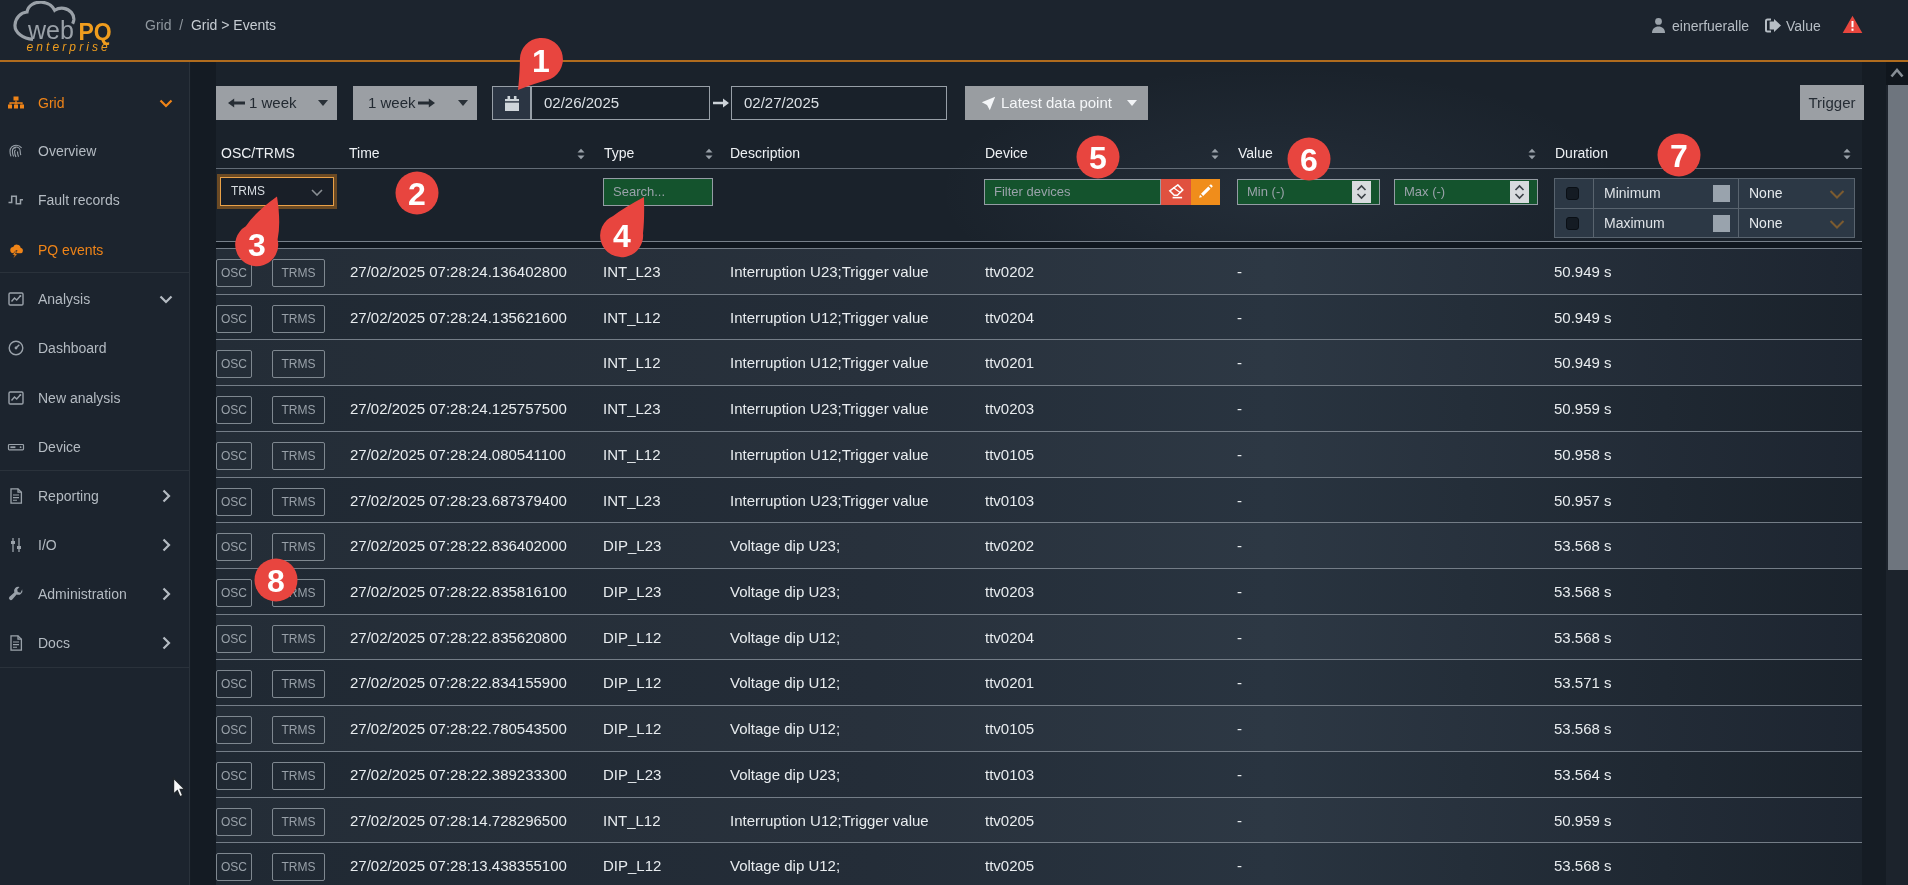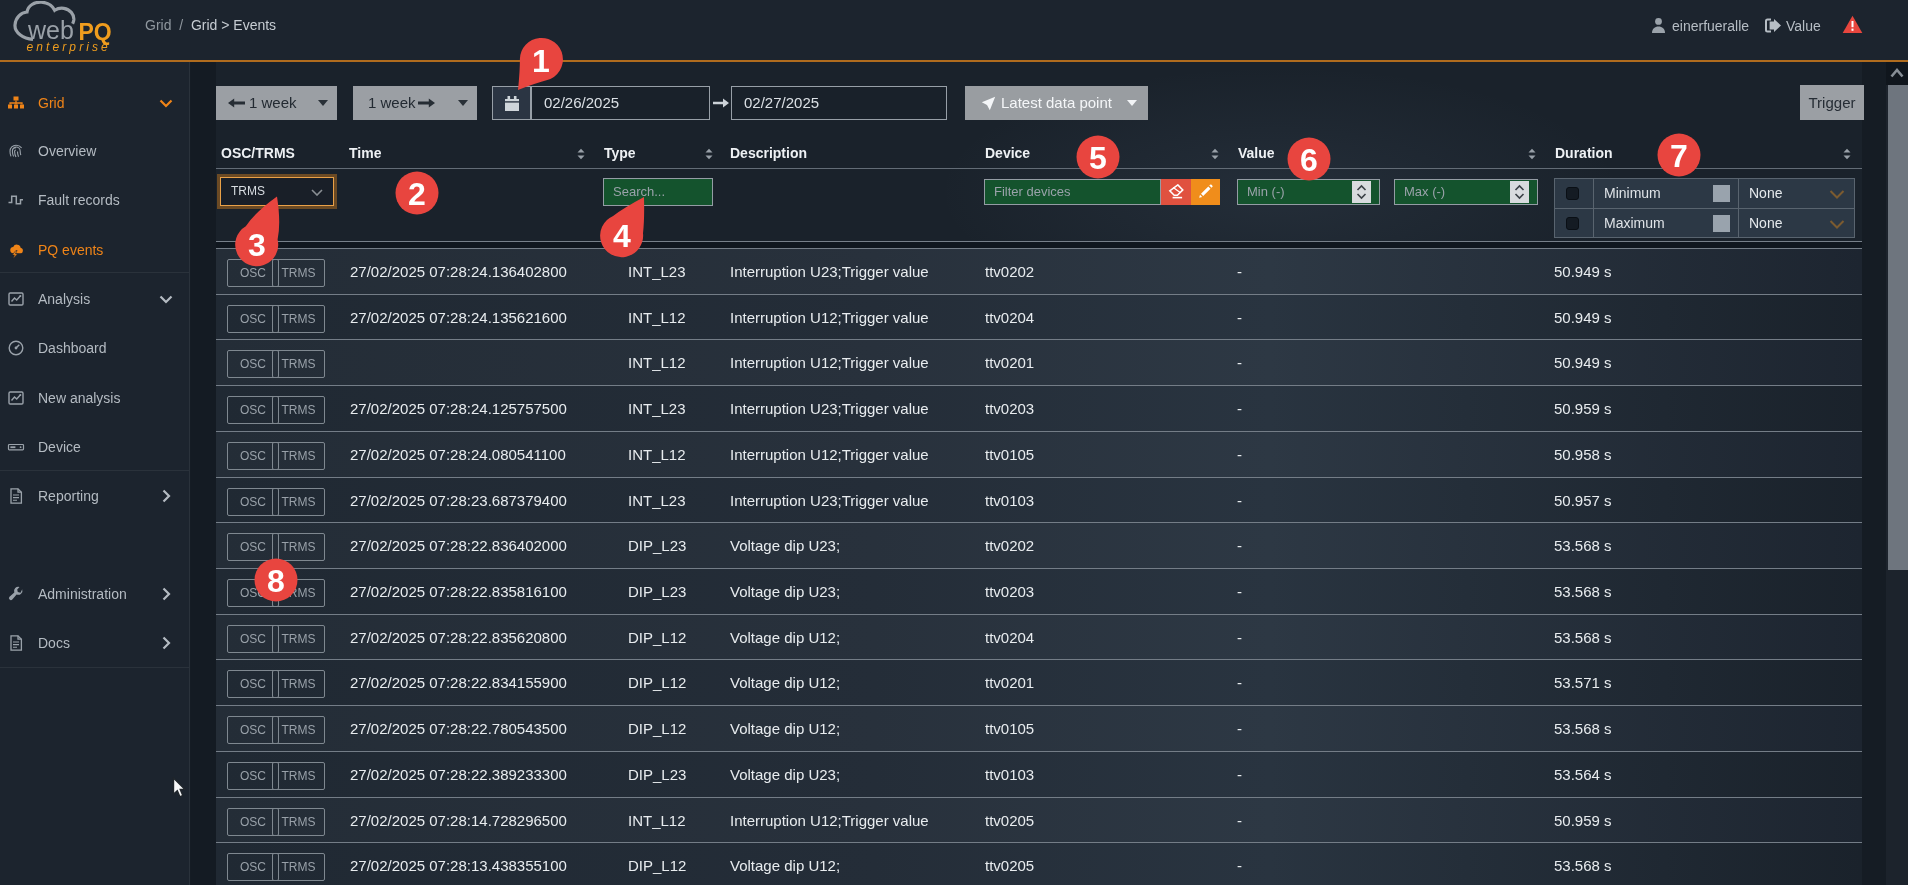--- a/index.html
+++ b/index.html
@@ -22,21 +22,21 @@
 
 .gbtn{position:absolute;top:86px;height:34px;background:#9b9fa4;color:#232a32;font-size:15px}
 .caret{position:absolute;width:0;height:0;border-left:5px solid transparent;border-right:5px solid transparent;border-top:6px solid #2a3138;top:14px}
 .caretw{border-top-color:#f2f4f6}
 #calbox{position:absolute;left:492px;top:86px;width:39px;height:34px;background:#2b3543;border:1px solid #979fa7}
 #date1{position:absolute;left:531px;top:86px;width:179px;height:34px;background:#19212a;border:1px solid #979fa7;color:#dbe0e5;font-size:15px;line-height:32px;padding-left:12px}
 #date2{position:absolute;left:731px;top:86px;width:216px;height:34px;background:#19212a;border:1px solid #979fa7;color:#dbe0e5;font-size:15px;line-height:32px;padding-left:12px}
 #arr{position:absolute;left:711px;top:86px;width:20px;height:34px;line-height:33px;color:#ccd2d8;font-size:17px;text-align:center}
 #export{position:absolute;left:1800px;top:85px;width:64px;height:35px;background:#9b9fa4;color:#262d35;font-size:15px;text-align:center;line-height:35px}
 
-.th{position:absolute;top:145px;font-size:14px;font-weight:bold;color:#eef1f4;z-index:5}
+.th{position:absolute;top:145px;font-size:14px;font-weight:normal;color:#eef1f4;z-index:5}
 .sort{position:absolute;top:146px}
 #headline1{position:absolute;left:216px;top:168px;width:1646px;height:1px;background:#636c76}
 #headline2{position:absolute;left:216px;top:241px;width:1646px;height:1px;background:#77808a}
 
 #trmsbox{position:absolute;left:217px;top:174px;width:120px;height:35px;background:#17130c;border:3px solid #6b4a24;z-index:6}
 #trmsin{position:absolute;left:0;top:0;width:114px;height:29px;border:1px solid #e9a148;background:#191f28;color:#d7dce1;font-size:12px;line-height:27px;padding-left:10px}
 .inp{position:absolute;background:#14532d;border:1px solid #949ca4;color:#9aa2aa;font-size:13px;z-index:5}
 #search{left:603px;top:178px;width:110px;height:28px;line-height:26px;padding-left:9px}
 #fdev{left:984px;top:179px;width:177px;height:26px;line-height:24px;padding-left:9px}
 #minb{left:1237px;top:179px;width:143px;height:26px;line-height:24px;padding-left:9px}
@@ -56,23 +56,23 @@
 .dfv2{position:absolute;left:183px;top:0;width:1px;height:29px;background:#59646f}
 .dflabel{position:absolute;left:49px;top:0;height:29px;line-height:29px;font-size:14px;color:#dfe3e7}
 .dfswatch{position:absolute;left:158px;top:6px;width:17px;height:17px;background:#99a3ad}
 .dfnone{position:absolute;left:194px;top:0;height:29px;line-height:29px;font-size:14px;color:#e6eaed}
 .dfchev{position:absolute;left:274px;top:11px}
 
 .row{position:absolute;left:216px;width:1646px;height:46px;line-height:46px;border-top:1px solid #747d87;z-index:2}
 .row.odd{background:linear-gradient(90deg,#242d37 0%,#28313c 40%,#2d3844 64%,#1d2530 100%)}
 .row.even{background:linear-gradient(90deg,#202933 0%,#242d38 40%,#293440 64%,#1a222b 100%)}
 .c{position:absolute;font-size:15px;color:#e8ecef}
-.t{left:134px}.ty{left:412px}.de{left:514px}.dev{left:769px}.val{left:1021px}.dur{left:1338px}
+.t{left:134px}.ty{left:387px}.de{left:514px}.dev{left:769px}.val{left:1021px}.dur{left:1338px}
 .osc,.trms{position:absolute;top:9.5px;height:28px;line-height:26px;border:1px solid #7f8890;border-radius:2px;color:#99a1a9;font-size:12px;text-align:center}
-.osc{left:11px;width:52px}
+.osc{left:0;width:36px}
 .trms{left:56px;width:53px}
 
 #sbarea{position:absolute;left:1886px;top:62px;width:22px;height:823px;background:#1c232c}
 #sbbtn{position:absolute;left:0;top:0;width:22px;height:23px;background:#10161d}
 #sbthumb{position:absolute;left:2px;top:23px;width:20px;height:485px;background:#6e757e}
 </style></head>
 <body>
 <div id="gutter"></div>
 <div id="contentband"></div>
 <div id="lightpatch"></div>
@@ -177,20 +177,31 @@
       </svg>
       <span style="color:#b4bbc2">Device</span>
     </div>
 <div class="sitem" style="top:410.0px">
       <svg class="sicon" width="18" height="18" viewBox="0 0 18 18">
         <path d="M4 1.8h7l3.4 3.4v11H4z" stroke="#9aa2aa" stroke-width="1.3" fill="none"></path>
         <path d="M11 1.8v3.4h3.4" stroke="#9aa2aa" stroke-width="1.3" fill="none"></path>
         <path d="M6 8h6M6 10.6h6M6 13.2h4" stroke="#9aa2aa" stroke-width="1.1"></path>
       </svg>
       <span style="color:#b4bbc2">Reporting</span>
+      <svg class="chevr" width="9" height="14" viewBox="0 0 9 14">
+        <path d="M1.5 1.5 7 7 1.5 12.5" stroke="#b4bbc2" stroke-width="2.2" fill="none"></path>
+      </svg>
+    </div>
+<div class="sitem" style="top:459.0px">
+      <svg class="sicon" width="18" height="18" viewBox="0 0 18 18">
+        <path d="M6 2v14M12 2v14" stroke="#9aa2aa" stroke-width="1.3"></path>
+        <rect x="4" y="5" width="4" height="3" fill="#9aa2aa"></rect>
+        <rect x="10" y="10" width="4" height="3" fill="#9aa2aa"></rect>
+      </svg>
+      <span style="color:#b4bbc2">I/O</span>
       <svg class="chevr" width="9" height="14" viewBox="0 0 9 14">
         <path d="M1.5 1.5 7 7 1.5 12.5" stroke="#b4bbc2" stroke-width="2.2" fill="none"></path>
       </svg>
     </div>
 <div class="sitem" style="top:508.0px">
       <svg class="sicon" width="18" height="18" viewBox="0 0 18 18">
         <path d="M15.2 4.3a4.2 4.2 0 0 1-5.6 5.2l-4.3 4.9a1.9 1.9 0 0 1-2.8-2.6l4.8-4.4A4.2 4.2 0 0 1 12.5 2l-2.3 2.4 .6 2.7 2.7.6z" fill="#9aa2aa"></path>
       </svg>
       <span style="color:#b4bbc2">Administration</span>
       <svg class="chevr" width="9" height="14" viewBox="0 0 9 14">

